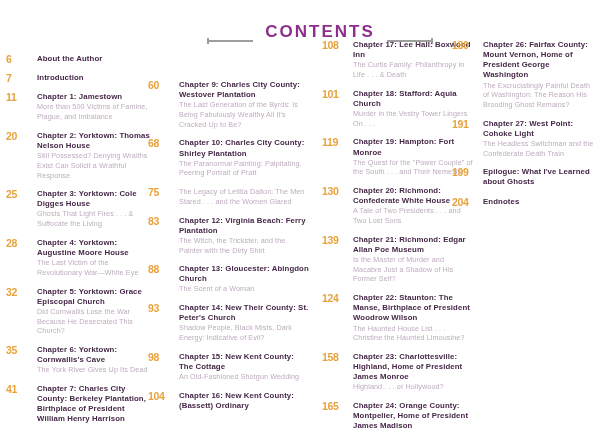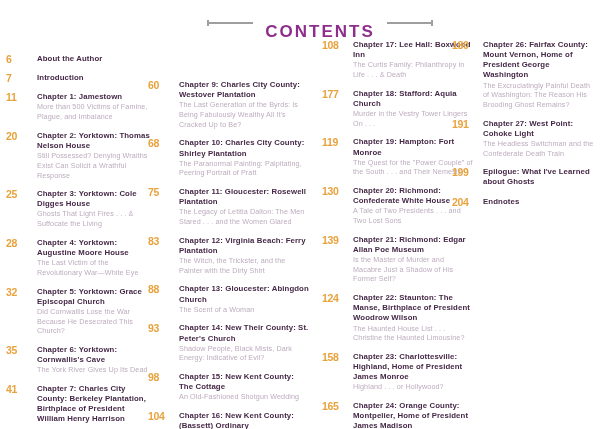--- a/index.html
+++ b/index.html
@@ -6,21 +6,21 @@
   body{
     width:600px;height:429px;
     background:#ffffff;
     font-family:"Liberation Sans", sans-serif;
     overflow:hidden;
     position:relative;
     --num:#E8A23C; --title:#452847; --sub:#BCACBE; --header:#8E2E8C; --rule:#9e9e9e;
   }
   .header{
     position:absolute;top:22px;left:0;right:0;
-    display:flex;align-items:flex-start;justify-content:center;gap:12px;margin-left:40px;
+    display:flex;align-items:flex-end;justify-content:center;gap:12px;margin-left:40px;
   }
   .title{
     margin:0;
     color:var(--header);
     font-size:17px;
     font-weight:700;
     letter-spacing:2px;
   }
   .rule{width:46px;height:2px;background:var(--rule);position:relative;display:inline-block;}
   .rule.left::before{content:"";position:absolute;left:0;top:-2px;width:2px;height:6px;background:var(--rule);}
@@ -146,21 +146,20 @@
     <span class="num">68</span>
     <span class="txt">
       <span class="t">Chapter 10: Charles City County: Shirley Plantation</span>
       <span class="s">The Paranormal Painting: Palpitating, Peering Portrait of Pratt</span>
     </span>
   </div>
 
   <div class="entry">
     <span class="num">75</span>
     <span class="txt">
-      <span class="t">Chapter 11: Gloucester: Rosewell Plantation</span>
       <span class="s">The Legacy of Letitia Dalton: The Men Stared . . . and the Women Glared</span>
     </span>
   </div>
 
   <div class="entry">
     <span class="num">83</span>
     <span class="txt">
       <span class="t">Chapter 12: Virginia Beach: Ferry Plantation</span>
       <span class="s">The Witch, the Trickster, and the Painter with the Dirty Shirt</span>
     </span>
@@ -201,21 +200,21 @@
     <div class="col col2c">
   <div class="entry">
     <span class="num">108</span>
     <span class="txt">
       <span class="t">Chapter 17: Lee Hall: Boxwood Inn</span>
       <span class="s">The Curtis Family: Philanthropy in Life . . . &amp; Death</span>
     </span>
   </div>
 
   <div class="entry">
-    <span class="num">177</span>
+    <span class="num">101</span>
     <span class="txt">
       <span class="t">Chapter 18: Stafford: Aquia Church</span>
       <span class="s">Murder in the Vestry Tower Lingers On . . .</span>
     </span>
   </div>
 
   <div class="entry">
     <span class="num">119</span>
     <span class="txt">
       <span class="t">Chapter 19: Hampton: Fort Monroe</span>

